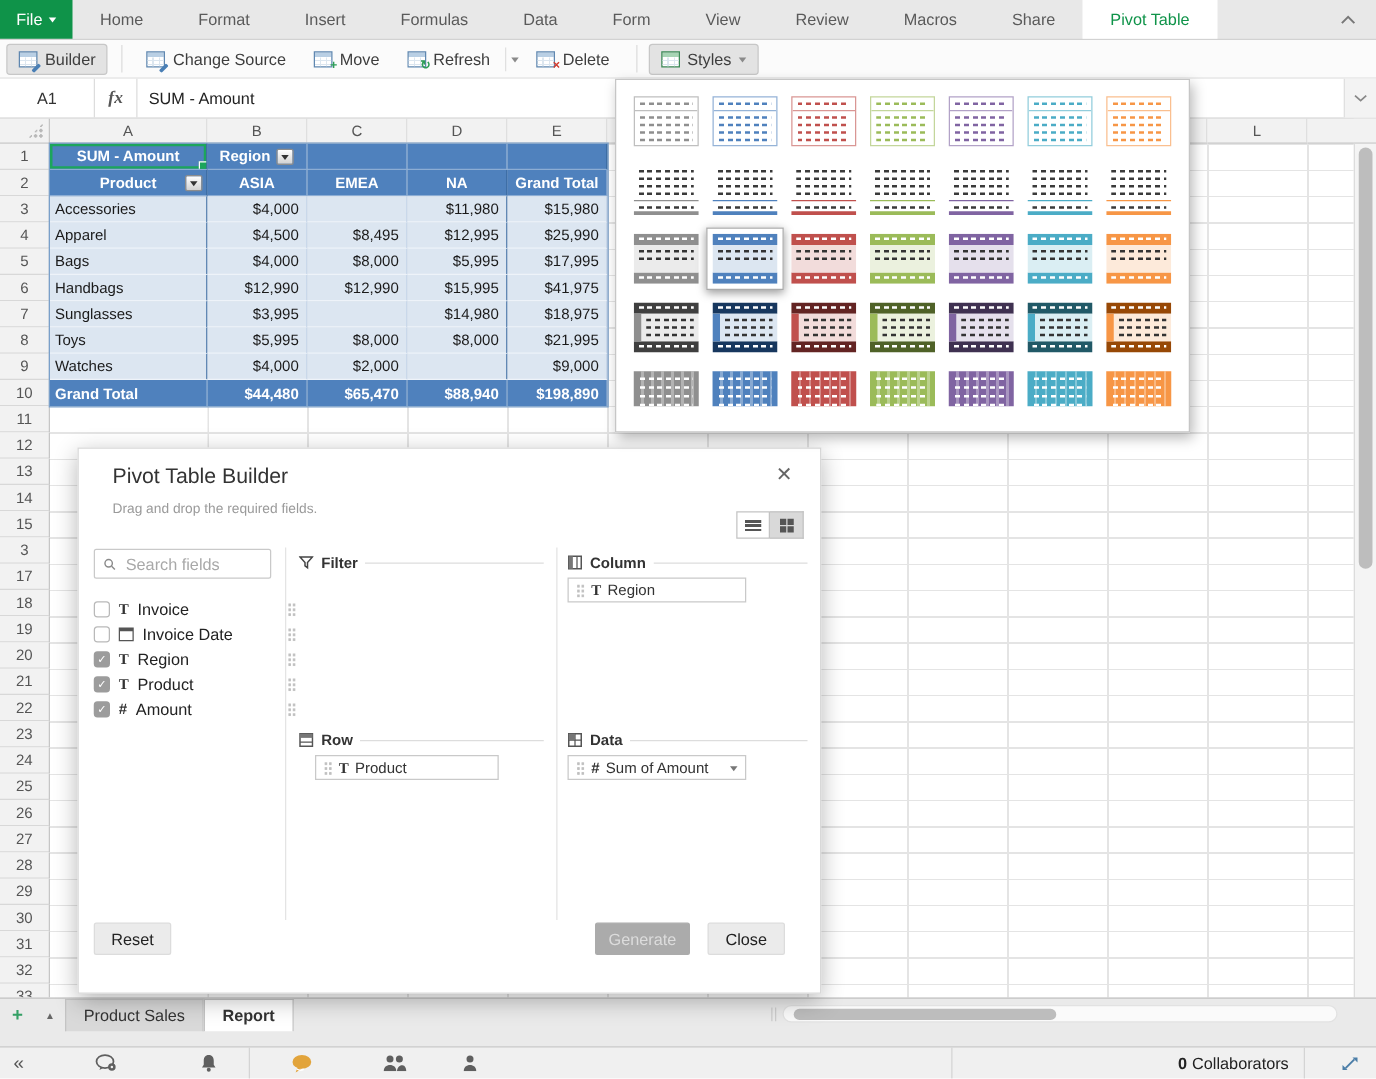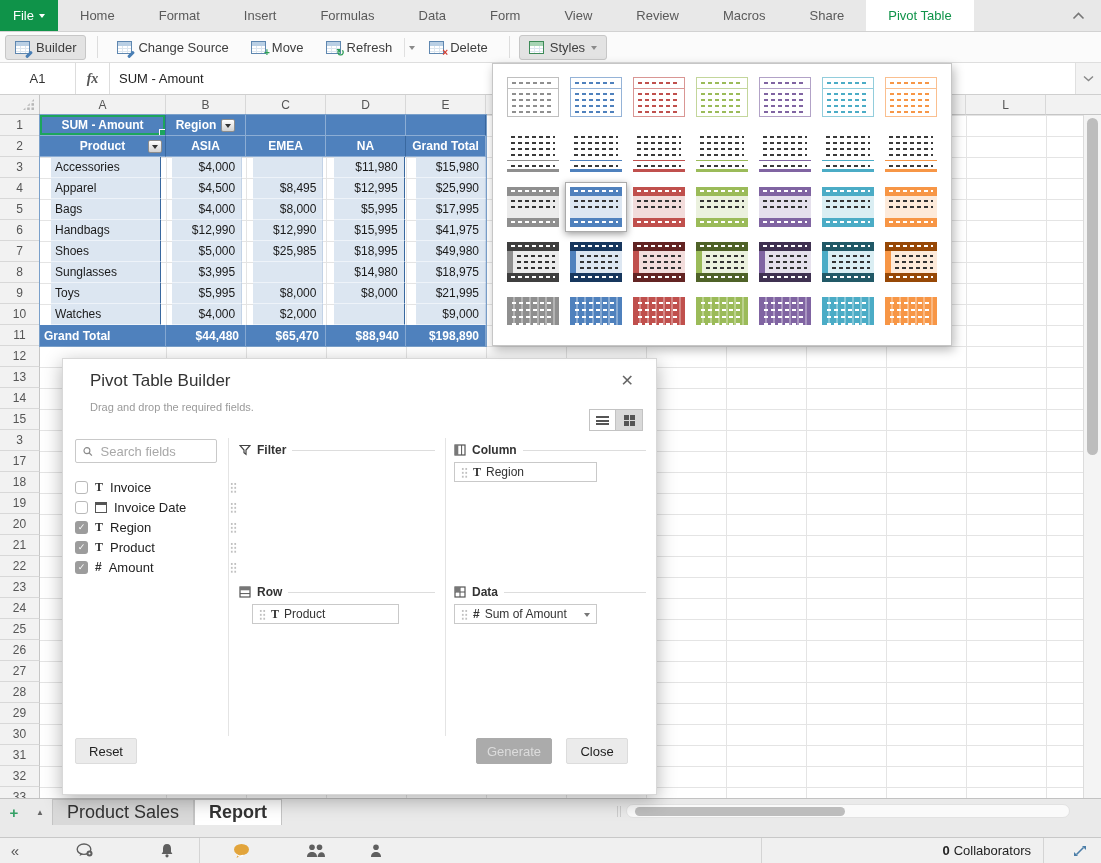--- a/index.html
+++ b/index.html
@@ -67,21 +67,21 @@
   #grid-v{position:absolute;left:166px;top:115px;width:917px;height:683px;
           background:repeating-linear-gradient(90deg,#e4e4e4 0 1px,transparent 1px 80px);}
 
   
   #pivot{position:absolute;left:40px;top:115px;width:446px;z-index:5;outline:1px solid #7aa0ca;}
   .prow{display:flex;height:21px;}
   .pc{display:flex;align-items:center;font-size:12px;overflow:hidden;white-space:nowrap;}
   .w0{width:126px;} .w1{width:80px;} .w2{width:80px;} .w3{width:80px;} .w4{width:80px;}
   .phead{background:#4f81bd;color:#fff;font-weight:bold;justify-content:center;
          border-right:1px solid rgba(255,255,255,.35);border-bottom:1px solid rgba(255,255,255,.35);}
-  .pbody{background:#dce6f1;color:#1a1a1a;border-right:1px solid #c3d3e7;border-bottom:1px solid #eef3f9;margin-left:11px;}
+  .pbody{background:#dce6f1;color:#1a1a1a;border-right:1px solid #c3d3e7;border-bottom:1px solid #eef3f9;}
   .pbody.strong, .phead.strong{border-right:1px solid #39689f;}
   .pc.num{justify-content:flex-end;padding-right:6px;}
   .pc.name{justify-content:flex-start;padding-left:4px;}
   .ptotal{background:#4f81bd;color:#fff;font-weight:bold;border-right:1px solid rgba(255,255,255,.3);}
   .fbtn{width:14px;height:13px;background:linear-gradient(#fff,#d2d2d2);border:1px solid #8d8d8d;
         border-radius:2px;display:inline-flex;align-items:center;justify-content:center;
         margin-left:5px;flex:none;}
   .fbtn i{display:block;width:0;height:0;border:3px solid transparent;border-top:4px solid #333;margin-top:4px;}
   #cell-a1{position:relative;}
   #a1-sel{position:absolute;inset:0;border:2px solid #1ca55c;pointer-events:none;}
@@ -163,21 +163,21 @@
         justify-content:center;font-size:13px;background:#ebebeb;color:#222;border:1px solid #dcdcdc;}
   #btn-generate{background:#ababab;color:#dcdcdc;border-color:#ababab;}
 
   
   #tabbar{position:absolute;left:0;top:798px;width:1101px;height:39px;background:#eaeaea;
           border-top:1px solid #c2c2c2;z-index:10;}
   #tabs{position:absolute;left:0;top:0;height:26px;display:flex;align-items:stretch;}
   #tab-add{width:28px;display:flex;align-items:center;justify-content:center;color:#34a065;
            font-size:15px;font-weight:bold;}
   #tab-up{width:24px;display:flex;align-items:center;justify-content:center;color:#666;font-size:8px;}
-  .stab{padding:0 14px;display:flex;align-items:center;font-size:18px;background:#d9d9d9;
+  .stab{padding:0 14px;display:flex;align-items:center;font-size:13px;background:#d9d9d9;
         border:1px solid #c4c4c4;border-bottom:none;color:#333;}
   .stab.active{background:#fff;font-weight:bold;}
   #hgrip{position:absolute;left:617px;top:7px;width:4px;height:11px;border-left:1px solid #ccc;
          border-right:1px solid #ccc;}
   #hscroll{position:absolute;left:626px;top:5px;width:444px;height:14px;background:#fafafa;
            border:1px solid #e2e2e2;border-radius:7px;}
   #hthumb{position:absolute;left:8px;top:2px;width:210px;height:9px;background:#bdbdbd;border-radius:5px;}
 
   
   #statusbar{position:absolute;left:0;top:837px;width:1101px;height:26px;background:#f0f0f0;
@@ -386,27 +386,20 @@
         <div class="pc pbody num w4">$17,995</div>
       </div>
       <div class="prow">
         <div class="pc pbody name w0 strong">Handbags</div>
         <div class="pc pbody num w1">$12,990</div>
         <div class="pc pbody num w2">$12,990</div>
         <div class="pc pbody num w3 strong">$15,995</div>
         <div class="pc pbody num w4">$41,975</div>
       </div>
       <div class="prow">
-        <div class="pc pbody name w0 strong">Shoes</div>
-        <div class="pc pbody num w1">$5,000</div>
-        <div class="pc pbody num w2">$25,985</div>
-        <div class="pc pbody num w3 strong">$18,995</div>
-        <div class="pc pbody num w4">$49,980</div>
-      </div>
-      <div class="prow">
         <div class="pc pbody name w0 strong">Sunglasses</div>
         <div class="pc pbody num w1">$3,995</div>
         <div class="pc pbody num w2"></div>
         <div class="pc pbody num w3 strong">$14,980</div>
         <div class="pc pbody num w4">$18,975</div>
       </div>
       <div class="prow">
         <div class="pc pbody name w0 strong">Toys</div>
         <div class="pc pbody num w1">$5,995</div>
         <div class="pc pbody num w2">$8,000</div>

